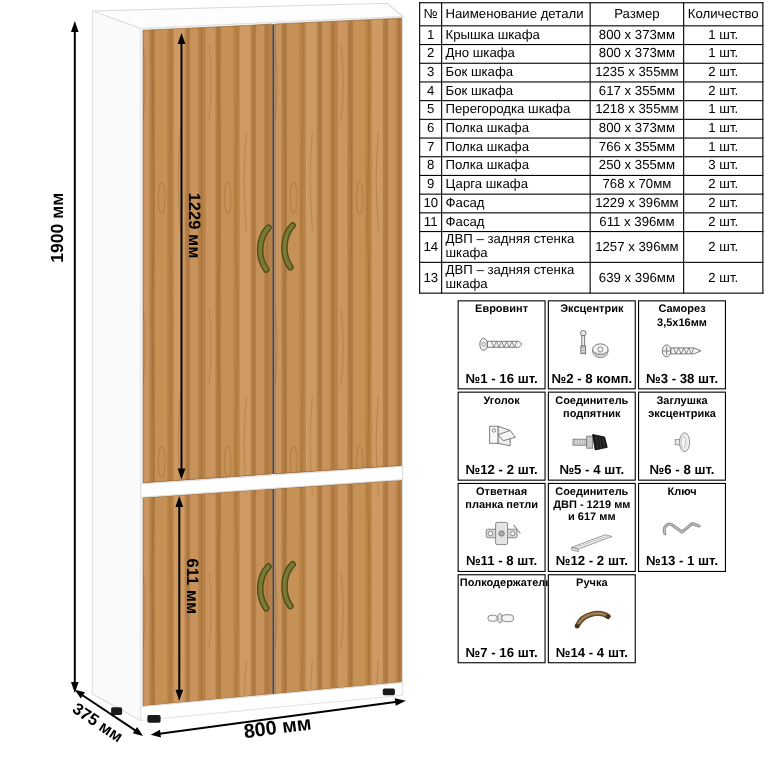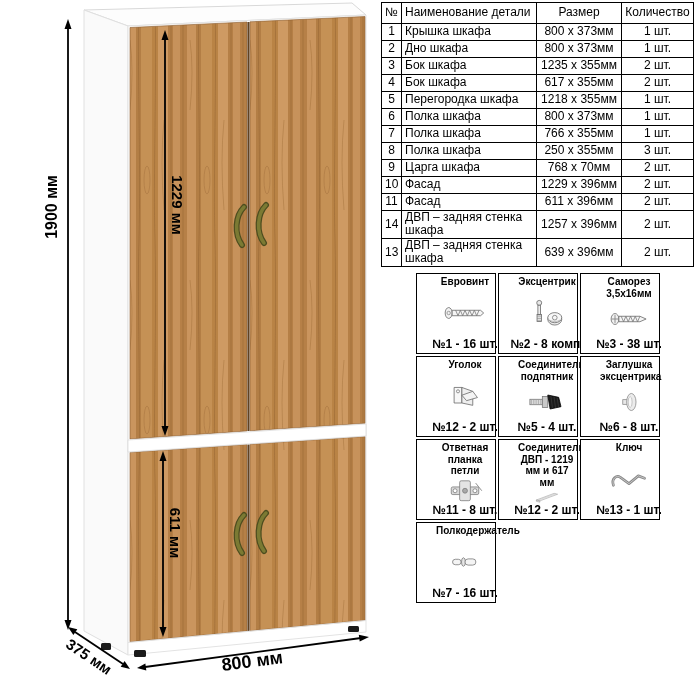--- a/index.html
+++ b/index.html
@@ -10,21 +10,21 @@
                table-layout:fixed;font-size:12px;background:#fff;}
   .parts-table th,.parts-table td{border:1px solid #000;padding:0 3px;line-height:1.12;
                overflow:hidden;}
   .parts-table th{height:20px;font-weight:normal;text-align:center;}
   .parts-table td{height:16px;text-align:center;}
   .parts-table th.col-name,.parts-table td.col-name{text-align:left;margin-top:20px;}
   
   .hw-grid{position:absolute;left:416px;top:273px;display:grid;
            grid-template-columns:repeat(3,80px);grid-auto-rows:81px;gap:2px;}
   .hw-cell{border:1px solid #000;background:#fff;box-sizing:border-box;
-           display:flex;flex-direction:column;align-items:center;padding:2px 1px 1px 19px;}
+           display:flex;flex-direction:column;align-items:center;padding:2px 1px 1px 1px;}
   .hw-title{font-weight:bold;font-size:10px;line-height:1.15;text-align:center;width:100%;}
   .hw-iconwrap{flex:1;min-height:0;display:flex;align-items:center;justify-content:center;width:100%;}
   .hw-iconwrap svg{width:56px;height:28px;max-height:100%;}
   .hw-qty{font-weight:bold;font-size:12px;line-height:1;padding-bottom:2px;white-space:nowrap;}
   
   .wardrobe-svg{position:absolute;left:0;top:0;}
   .dim{font-family:"Liberation Sans",sans-serif;font-weight:bold;fill:#000;font-size:15px;}
   .dim-h{font-size:16px;}
   .dim-w{font-size:18px;}
 </style>
@@ -297,20 +297,29 @@
       </div>
       <div class="hw-cell">
         <div class="hw-title">Полкодержатель</div>
         <div class="hw-iconwrap">
           <svg viewBox="0 0 60 36">
             <use href="#sym-shelf-pin-icon"></use>
           </svg>
         </div>
         <div class="hw-qty">№7 - 16 шт.</div>
       </div>
+      <div class="hw-cell">
+        <div class="hw-title">Ручка</div>
+        <div class="hw-iconwrap">
+          <svg viewBox="0 0 60 36">
+            <use href="#sym-handle-icon"></use>
+          </svg>
+        </div>
+        <div class="hw-qty">№14 - 4 шт.</div>
+      </div>
     </div>
 
   <svg width="0" height="0" style="position:absolute" aria-hidden="true">
     <defs>
       <symbol id="sym-euro-screw-icon" viewBox="0 0 60 36">
         <ellipse cx="9" cy="18" rx="4.5" ry="7" fill="#f2f2f2" stroke="#666"></ellipse>
         <circle cx="9" cy="18" r="2.2" fill="none" stroke="#888"></circle>
         <path d="M13.5,14.5 H50 L54,18 L50,21.5 H13.5 z" fill="#f5f5f5" stroke="#666"></path>
         <path d="M18,14.5 l3,7 3,-7 3,7 3,-7 3,7 3,-7 3,7 3,-7 3,7 3,-7" fill="none" stroke="#777" stroke-width="1"></path>
       </symbol>

